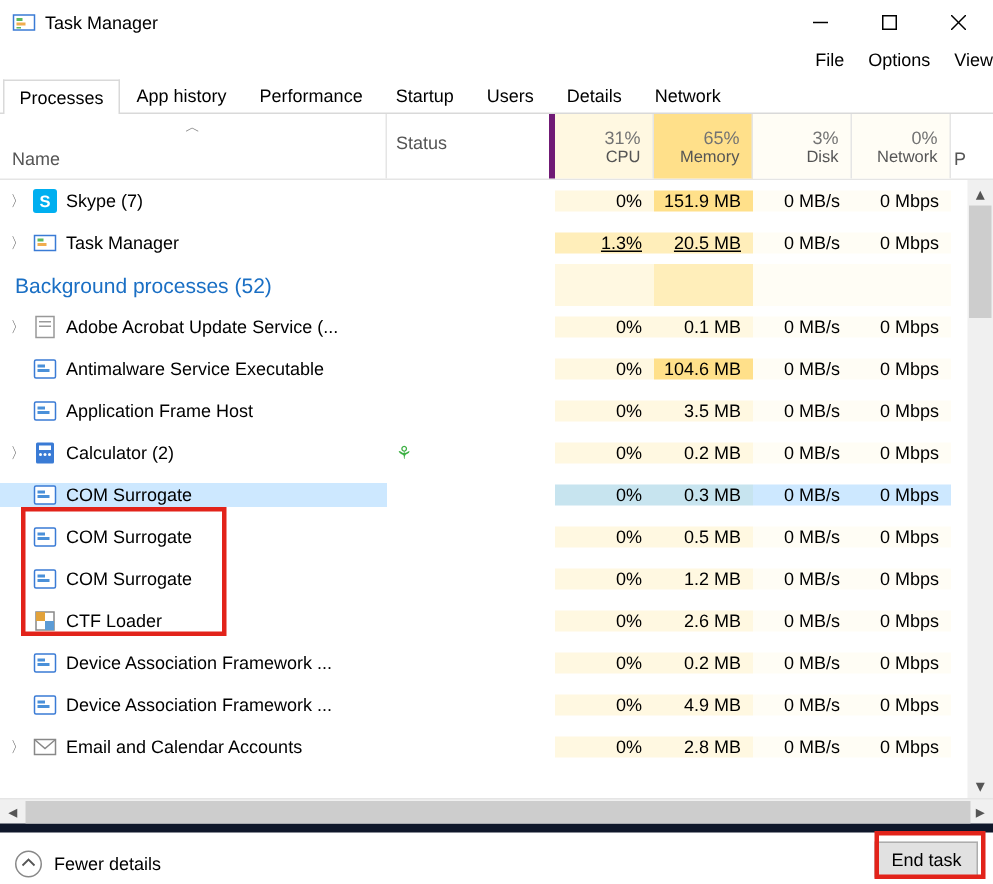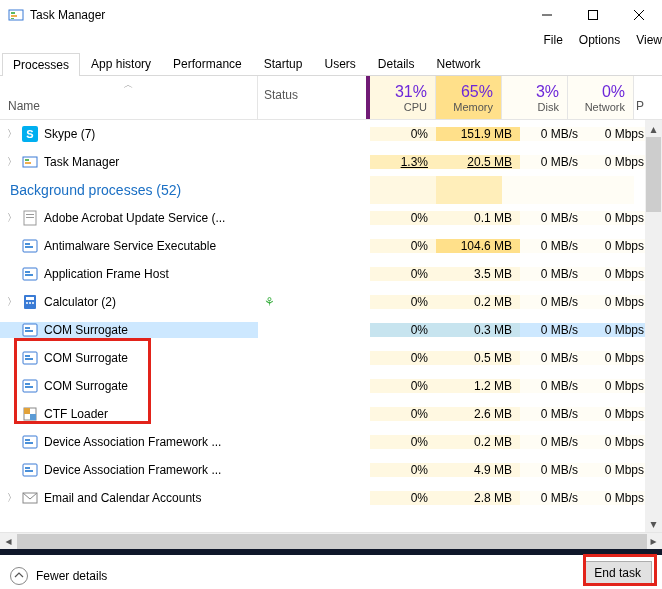--- a/index.html
+++ b/index.html
@@ -16,30 +16,30 @@
 
 .tabs { display: flex; border-bottom: 1px solid #d9d9d9; padding-left: 2px; margin-top: 2px; }
 .tab { padding: 4px 10px 4px 10px; font-size: 12px; border: 1px solid transparent; border-bottom: none; cursor: default; }
 .tab.active { border-color: #d9d9d9; background: #fff; position: relative; top: 1px; }
 
 .headers { display: flex; height: 44px; border-bottom: 1px solid #e5e5e5; font-size: 12px; color: #555; }
 .col-name { width: 258px; padding-left: 8px; display: flex; align-items: flex-end; padding-bottom: 6px; position: relative; border-right: 1px solid #e5e5e5; }
 .col-name .sort { position: absolute; top: 2px; left: 50%; transform: translateX(-50%); color: #888; font-size: 10px; }
 .col-status { width: 112px; display: flex; align-items: center; padding-bottom: 6px; padding-left: 6px; border-right: 4px solid #701a75; }
 .col-num { width: 66px; text-align: right; padding-right: 8px; display: flex; flex-direction: column; justify-content: center; border-right: 1px solid #e5e5e5; }
-.col-num .pct { font-size: 16px; color: #6d28d9; }
+.col-num .pct { font-size: 12px; color: #737373; }
 .col-num .lbl { font-size: 11px; color: #555; }
 .col-p { width: 16px; display: flex; align-items: flex-end; padding-bottom: 6px; padding-left: 2px; }
 
 .rows { height: 412px; overflow: hidden; position: relative; }
 .row { display: flex; height: 28px; align-items: center; font-size: 12px; }
 .row .c-name { width: 258px; display: flex; align-items: center; padding-left: 6px; white-space: nowrap; overflow: hidden; }
 .row .c-status { width: 112px; display: flex; align-items: center; justify-content: flex-start; padding-left: 6px; }
 .row .c-cpu { width: 66px; text-align: right; padding-right: 8px; }
-.row .c-mem { width: 84px; text-align: right; padding-right: 8px; }
+.row .c-mem { width: 66px; text-align: right; padding-right: 8px; }
 .row .c-disk { width: 66px; text-align: right; padding-right: 8px; }
 .row .c-net { width: 66px; text-align: right; padding-right: 8px; }
 .row.selected .c-name, .row.selected .c-status { background: #cde8ff; }
 .row.selected .c-cpu { background: #c7e4ef; }
 .row.selected .c-mem { background: #c7e4ef; }
 .row.selected .c-disk { background: #cde8ff; }
 .row.selected .c-net { background: #cde8ff; }
 
 .expander { width: 12px; text-align: center; color: #666; font-size: 10px; display: inline-block; }
 .proc-icon { width: 16px; height: 16px; margin: 0 6px 0 4px; flex-shrink: 0; }

